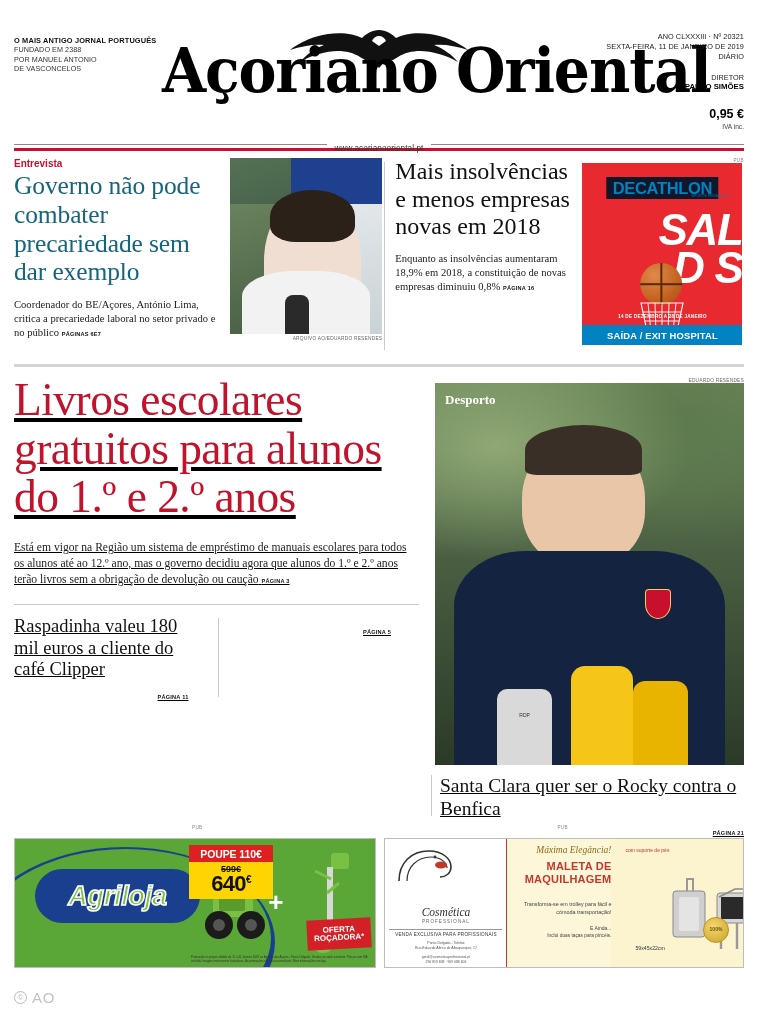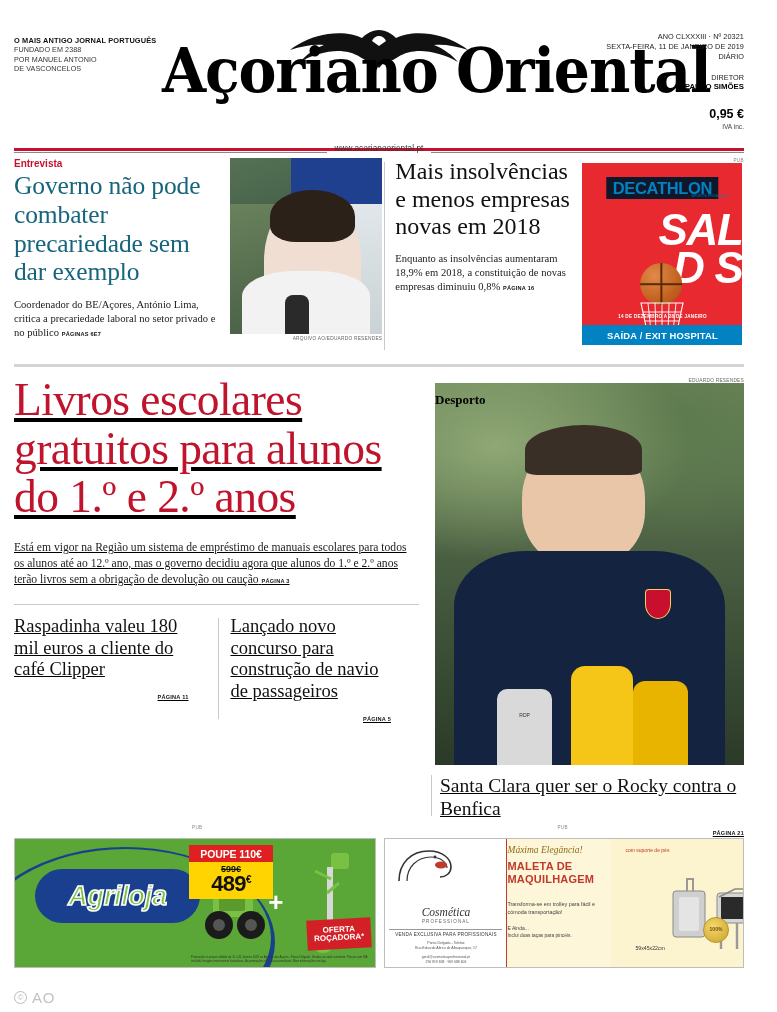--- a/index.html
+++ b/index.html
@@ -31,21 +31,21 @@
     font-size: 62px;
     letter-spacing: -0.018em;
     color: #000;
     line-height: .95;
     white-space: nowrap;
     font-stretch: condensed;
     transform: scaleX(1.02);
   }
   .eagle { position: absolute; left: 50%; top: -18px; transform: translateX(-50%); width: 190px; height: 46px; }
 
-  .url-bar { position: absolute; left: 0; right: 0; top: 144px; display: flex; align-items: flex-end; gap: 8px; }
+  .url-bar { position: absolute; left: 0; right: 0; top: 144px; display: flex; align-items: flex-start; gap: 8px; }
   .url-bar .rule { flex: 1; height: 1px; background: #8a8a8a; }
   .url-bar .url { font-family: "Liberation Sans", sans-serif; font-size: 8.2px; color: #333; letter-spacing: .01em; }
 
   .redline { height: 3px; background: #c8102e; margin-top: 8px; }
 
   
   .toprow { display: flex; margin-top: 7px; height: 200px; position: relative; }
   .col-a { width: 222px; padding-right: 10px; position: relative; }
   .kicker { font-family: "Liberation Sans", sans-serif; font-size: 10px; font-weight: bold; color: #c8102e; margin-bottom: 3px; }
   .hl-teal { font-family: "Liberation Serif", serif; font-size: 25.5px; line-height: 1.13; color: #17657d; letter-spacing: -.005em; }
@@ -90,21 +90,21 @@
   .hr-thin { height: 1px; background: #c9c9c9; margin-top: 16px; }
   .subrow { display: flex; margin-top: 11px; }
   .sub { width: 50%; position: relative; padding-right: 28px; }
   .sub + .sub { padding-left: 14px; }
   .sub + .sub:before { content:""; position:absolute; left:1px; top:2px; bottom:6px; width:1px; background:#c9c9c9; }
   .sub h3 { font-family: "Liberation Serif", serif; font-weight: normal; font-size: 18.5px; line-height: 1.17; color: #111; }
   .sub .pgline { text-align: right; margin-top: 4px; }
 
   .main-right { width: 309px; position: relative; }
   .photo2 { width: 309px; height: 382px; position: relative; overflow: hidden; background: #6d7c6a; }
-  .desporto { position: absolute; left: 0; top: 9px; font-family: "Liberation Serif", serif; font-weight: bold; font-size: 13px; color: #000000; }
+  .desporto { position: absolute; left: 10px; top: 9px; font-family: "Liberation Serif", serif; font-weight: bold; font-size: 13px; color: #ffffff; }
   .sport-hl { font-family: "Liberation Serif", serif; font-size: 19.5px; line-height: 1.16; color: #111; margin-top: 10px; padding-left: 5px; position: relative; }
   .sport-hl:before { content:""; position:absolute; left:-4px; top:0; bottom:4px; width:1px; background:#c9c9c9; }
   .sport-pg { text-align: right; margin-top: 1px; }
 
   
   .adsrow { display: flex; margin-top: 8px; gap: 8px; }
   .adbox { position: relative; border: 1px solid #bdbdbd; overflow: hidden; }
   .ad1 { width: 372px; height: 130px; background: #5aa637; }
   .ad2 { width: 369px; height: 130px; background: #ffffff; }
 
@@ -129,21 +129,21 @@
   .oferta span{ font-family:"Liberation Sans",sans-serif; font-weight:bold; font-size:8px; color:#fff; line-height:1.05;}
   .plus { position:absolute; right:92px; top:48px; font-family:"Liberation Sans",sans-serif; font-weight:bold; font-size:26px; color:#fff;}
 
   .cos-left { position:absolute; left:0; top:0; width:122px; height:100%; border-right:1.5px solid #c0392b; padding:6px 4px; text-align:center;}
   .cos-name { font-family:"Liberation Serif",serif; font-style:italic; font-size:11.5px; color:#333; margin-top:17px;}
   .cos-prof { font-family:"Liberation Sans",sans-serif; font-size:4.6px; color:#666; letter-spacing:.22em; margin-top:1px;}
   .cos-excl { font-family:"Liberation Sans",sans-serif; font-size:4.6px; color:#333; letter-spacing:.06em; margin-top:5px; border-top:.6px solid #999; padding-top:2px;}
   .cos-addr { font-family:"Liberation Sans",sans-serif; font-size:3.5px; color:#555; line-height:1.5; margin-top:4px;}
   .cos-mail { font-family:"Liberation Sans",sans-serif; font-size:3.4px; color:#555; line-height:1.5; margin-top:3px;}
   .cos-right { position:absolute; left:122px; top:0; right:0; height:100%; background:#fcf3cf; }
-  .cos-yellowpanel { position:absolute; left:0; top:0; width:104px; height:100%; background:#fdf6d8; text-align:left; padding-top:6px;}
+  .cos-yellowpanel { position:absolute; left:0; top:0; width:104px; height:100%; background:#fdf6d8; text-align:right; padding-top:6px;}
   .cos-max { font-family:"Liberation Serif",serif; font-style:italic; font-size:9.5px; color:#8a6d1a;}
   .cos-maleta { font-family:"Liberation Sans",sans-serif; font-weight:bold; font-size:11px; color:#c0392b; line-height:1.22; margin-top:5px; letter-spacing:.02em;}
   .cos-desc { font-family:"Liberation Sans",sans-serif; font-size:5.4px; color:#444; line-height:1.6; margin-top:13px;}
   .cos-ainda { font-family:"Liberation Sans",sans-serif; font-size:5px; color:#444; margin-top:8px;}
   .cos-incl { font-family:"Liberation Sans",sans-serif; font-size:4.8px; color:#444; margin-top:2px;}
   .suporte { position:absolute; left:118px; top:8px; font-family:"Liberation Sans",sans-serif; font-size:5px; color:#c0392b; text-align:center; line-height:1.4;}
   .dims { position:absolute; left:128px; bottom:16px; font-family:"Liberation Sans",sans-serif; font-size:5.2px; color:#333;}
   .seal { position:absolute; right:14px; bottom:24px; width:26px; height:26px; border-radius:50%; background: radial-gradient(circle at 40% 35%, #f5d76e, #c9a227); border:1.5px solid #b8911f;}
   .seal span{ position:absolute; left:0; right:0; top:8px; text-align:center; font-family:"Liberation Sans",sans-serif; font-weight:bold; font-size:5px; color:#6b4f06;}
 
@@ -286,21 +286,20 @@
       <div class="hr-thin"></div>
 
       <div class="subrow">
         <div class="sub">
           <h3>Raspadinha valeu 180 mil euros a cliente do café Clipper</h3>
           <div class="pgline">
             <span class="pg">PÁGINA 11</span>
           </div>
         </div>
         <div class="sub">
-          <h3>Lançado novo concurso para construção de navio de passageiros</h3>
           <div class="pgline">
             <span class="pg">PÁGINA 5</span>
           </div>
         </div>
       </div>
     </div>
 
     <div class="main-right">
       <div class="credit">EDUARDO RESENDES</div>
       <div class="photo2">
@@ -357,21 +356,21 @@
         <circle cx="22" cy="92" r="12" fill="#7ac143"></circle>
         <circle cx="22" cy="92" r="5" fill="#4d8a25"></circle>
       </svg>
 
       <div class="plus">+</div>
 
       <div class="poupe">
         <div class="red">POUPE 110€</div>
         <div class="yel">
           <div class="old">599€</div>
-          <div class="new"><span>489</span><sup>€</sup></div>
+          <div class="new"><span>640</span><sup>€</sup></div>
         </div>
       </div>
 
 
       <div class="oferta">
         <span>OFERTA ROÇADORA*</span>
       </div>
       <div class="legal">Promoções e preços válidos de 11 a 31 Janeiro 2019 na Agriloja dos Açores - Ponta Delgada. Vendas ao stock existente. Preços com IVA incluído. Imagens meramente ilustrativas. As promoções não são acumuláveis. Mais informações em loja.</div>
     </div>
 

